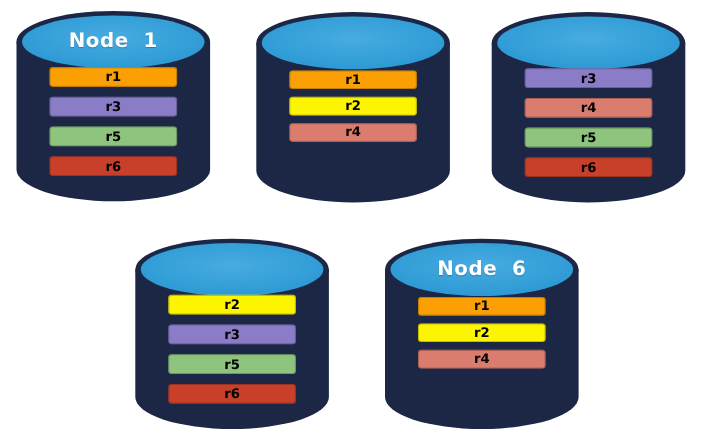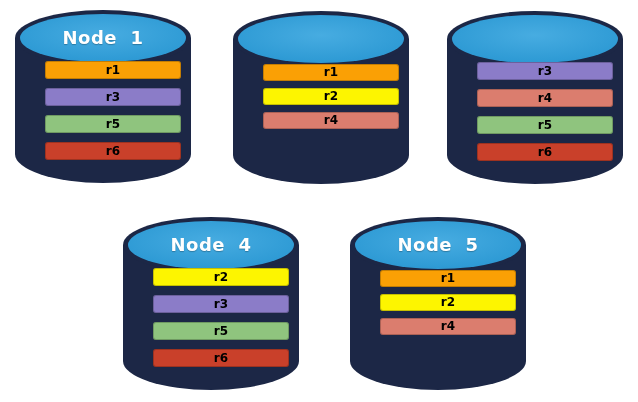--- a/index.html
+++ b/index.html
@@ -27,21 +27,21 @@
     position:absolute;left:0;right:0;top:17px;
     height:32px;line-height:32px;
     text-align:center;
     color:#ffffff;
     font-size:18px;font-weight:bold;
     letter-spacing:0.5px;
     white-space:pre;
     text-shadow:0 1px 1px rgba(0,0,0,0.25);
   }
   .replica-bar{
-    position:absolute;left:33px;width:136px;
+    position:absolute;left:33px;width:116px;
     border-radius:3px;
     box-shadow:inset 0 0 0 1px rgba(0,0,0,0.22);
     text-align:center;
     color:#000000;
     font-size:12px;font-weight:bold;
   }
   #defs-svg{position:absolute;width:0;height:0;}
 </style>
 </head>
 <body>
@@ -89,30 +89,29 @@
       <div class="replica-bar" style="top: 83px; height: 18px; line-height: 18px; background: rgb(219, 125, 110);">r4</div>
       <div class="replica-bar" style="top: 110px; height: 18px; line-height: 18px; background: rgb(143, 196, 126);">r5</div>
       <div class="replica-bar" style="top: 137px; height: 18px; line-height: 18px; background: rgb(201, 64, 42);">r6</div>
     </div>
     <div class="node node-pos-4">
       <svg class="cyl" viewBox="0 0 182 182">
         <path d="M3,33 L3,149 A88,29 0 0 0 179,149 L179,33 Z" fill="#1C2746"></path>
         <ellipse cx="91" cy="33" rx="88" ry="28" fill="#1C2746"></ellipse>
         <ellipse cx="91" cy="33" rx="83" ry="24" fill="url(#topGrad)"></ellipse>
       </svg>
-      <div class="node-title">Node  4</div>
       <div class="replica-bar" style="top: 56px; height: 18px; line-height: 18px; background: rgb(253, 245, 0);">r2</div>
       <div class="replica-bar" style="top: 83px; height: 18px; line-height: 18px; background: rgb(139, 124, 200);">r3</div>
       <div class="replica-bar" style="top: 110px; height: 18px; line-height: 18px; background: rgb(143, 196, 126);">r5</div>
       <div class="replica-bar" style="top: 137px; height: 18px; line-height: 18px; background: rgb(201, 64, 42);">r6</div>
     </div>
     <div class="node node-pos-5">
       <svg class="cyl" viewBox="0 0 182 182">
         <path d="M3,33 L3,149 A88,29 0 0 0 179,149 L179,33 Z" fill="#1C2746"></path>
         <ellipse cx="91" cy="33" rx="88" ry="28" fill="#1C2746"></ellipse>
         <ellipse cx="91" cy="33" rx="83" ry="24" fill="url(#topGrad)"></ellipse>
       </svg>
-      <div class="node-title">Node  5</div>
+      <div class="node-title">Node  6</div>
       <div class="replica-bar" style="top: 58px; height: 17px; line-height: 17px; background: rgb(250, 160, 5);">r1</div>
       <div class="replica-bar" style="top: 82px; height: 17px; line-height: 17px; background: rgb(253, 245, 0);">r2</div>
       <div class="replica-bar" style="top: 106px; height: 17px; line-height: 17px; background: rgb(219, 125, 110);">r4</div>
     </div>
   </div>
 
 </body></html>

